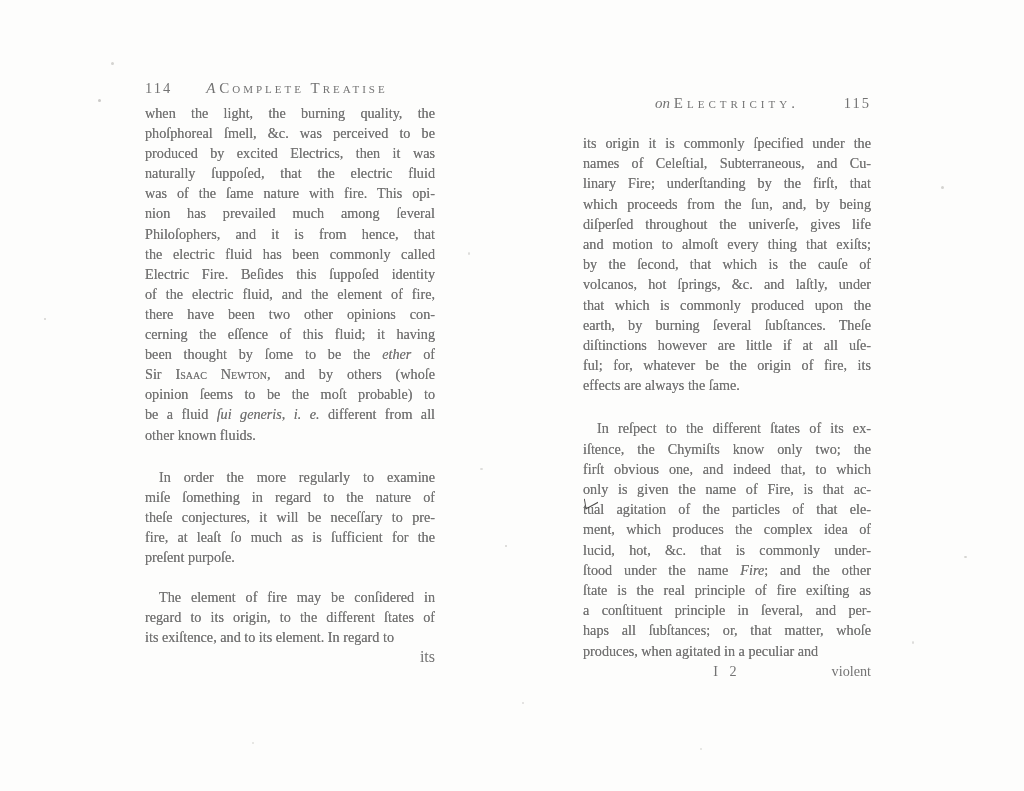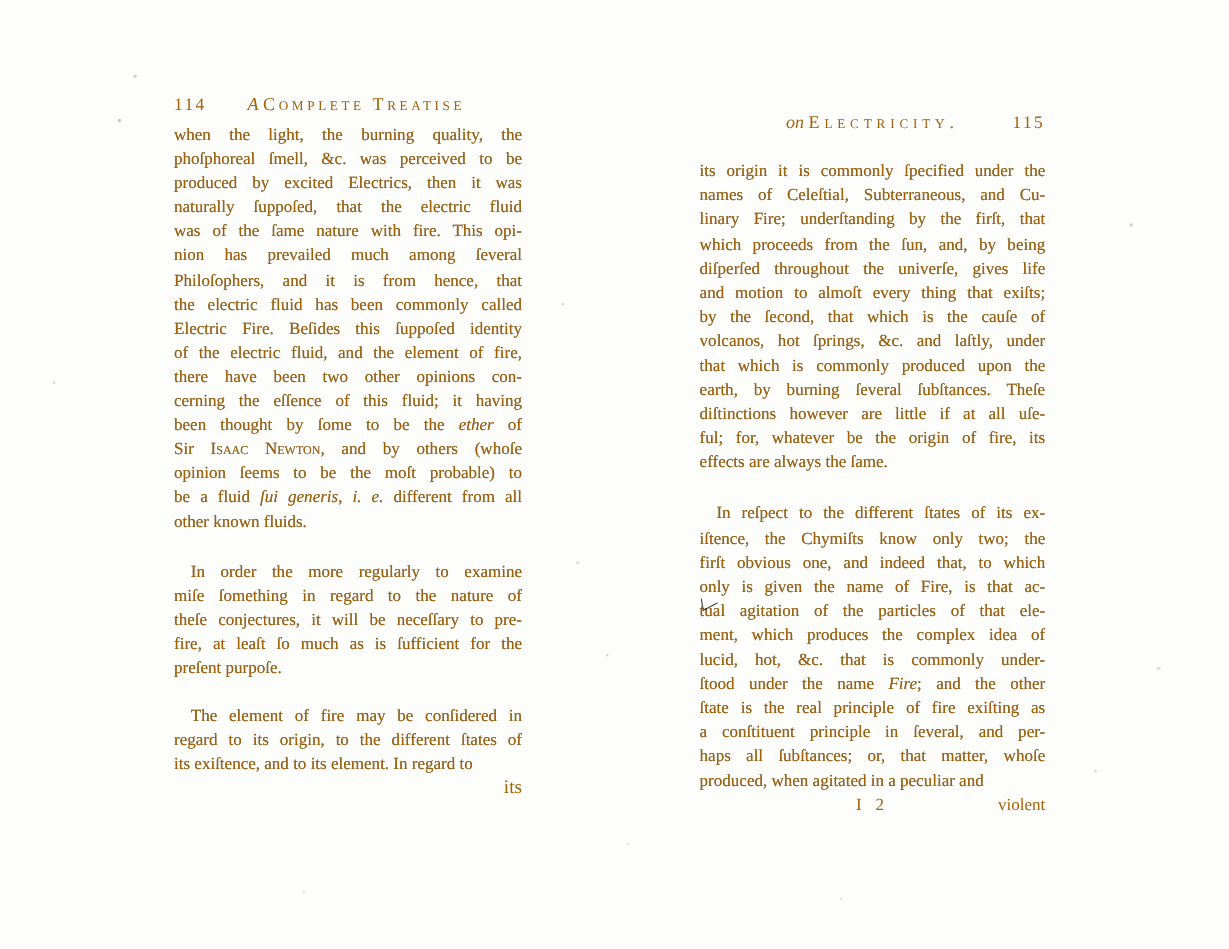--- a/index.html
+++ b/index.html
@@ -2,21 +2,21 @@
 <html><head>
 <meta charset="utf-8">
 <style>
   html,body { margin:0; padding:0; background:#ffffff; }
   .sheet {
     position:relative;
     width:1024px; height:791px;
     background:#fdfdfc;
     overflow:hidden;
     font-family:"Liberation Serif","DejaVu Serif",serif;
-    color:#a16207;
+    color:#737373;
   }
   .page { position:absolute; }
   #left-page  { left:145px; top:78px;  width:290px; }
   #right-page { left:583px; top:93px;  width:288px; }
 
   .pg-header { position:relative; height:20px; line-height:20px; white-space:nowrap; }
   .pg-num { font-size:14.5px; letter-spacing:2px; }
   #left-page  .pg-num { position:absolute; left:0; top:0; }
   #right-page .pg-num { position:absolute; right:0; top:0; }
   .pg-title { display:block; text-align:center; font-size:15px; }
@@ -135,21 +135,21 @@
           <div class="line just">iſtence, the Chymiſts know only two; the</div>
           <div class="line just">firſt obvious one, and indeed that, to which</div>
           <div class="line just">only is given the name of Fire, is that ac-</div>
           <div class="line just">tual agitation of the particles of that ele-</div>
           <div class="line just">ment, which produces the complex idea of</div>
           <div class="line just">lucid, hot, &amp;c. that is commonly under-</div>
           <div class="line just">ſtood under the name <i>Fire</i>; and the other</div>
           <div class="line just">ſtate is the real principle of fire exiſting as</div>
           <div class="line just">a conſtituent principle in ſeveral, and per-</div>
           <div class="line just">haps all ſubſtances; or, that matter, whoſe</div>
-          <div class="line">produced, when agitated in a peculiar and</div>
+          <div class="line">produces, when agitated in a peculiar and</div>
         </div>
       </div>
     <div class="footer-row">
       <span class="sig">I 2</span>
       <span class="cw">violent</span>
     </div>
   </div>
 
   <div class="pen-mark"></div>
   <div class="speck" style="left:111px;top:62px;width:3px;height:3px;opacity:.25"></div>

